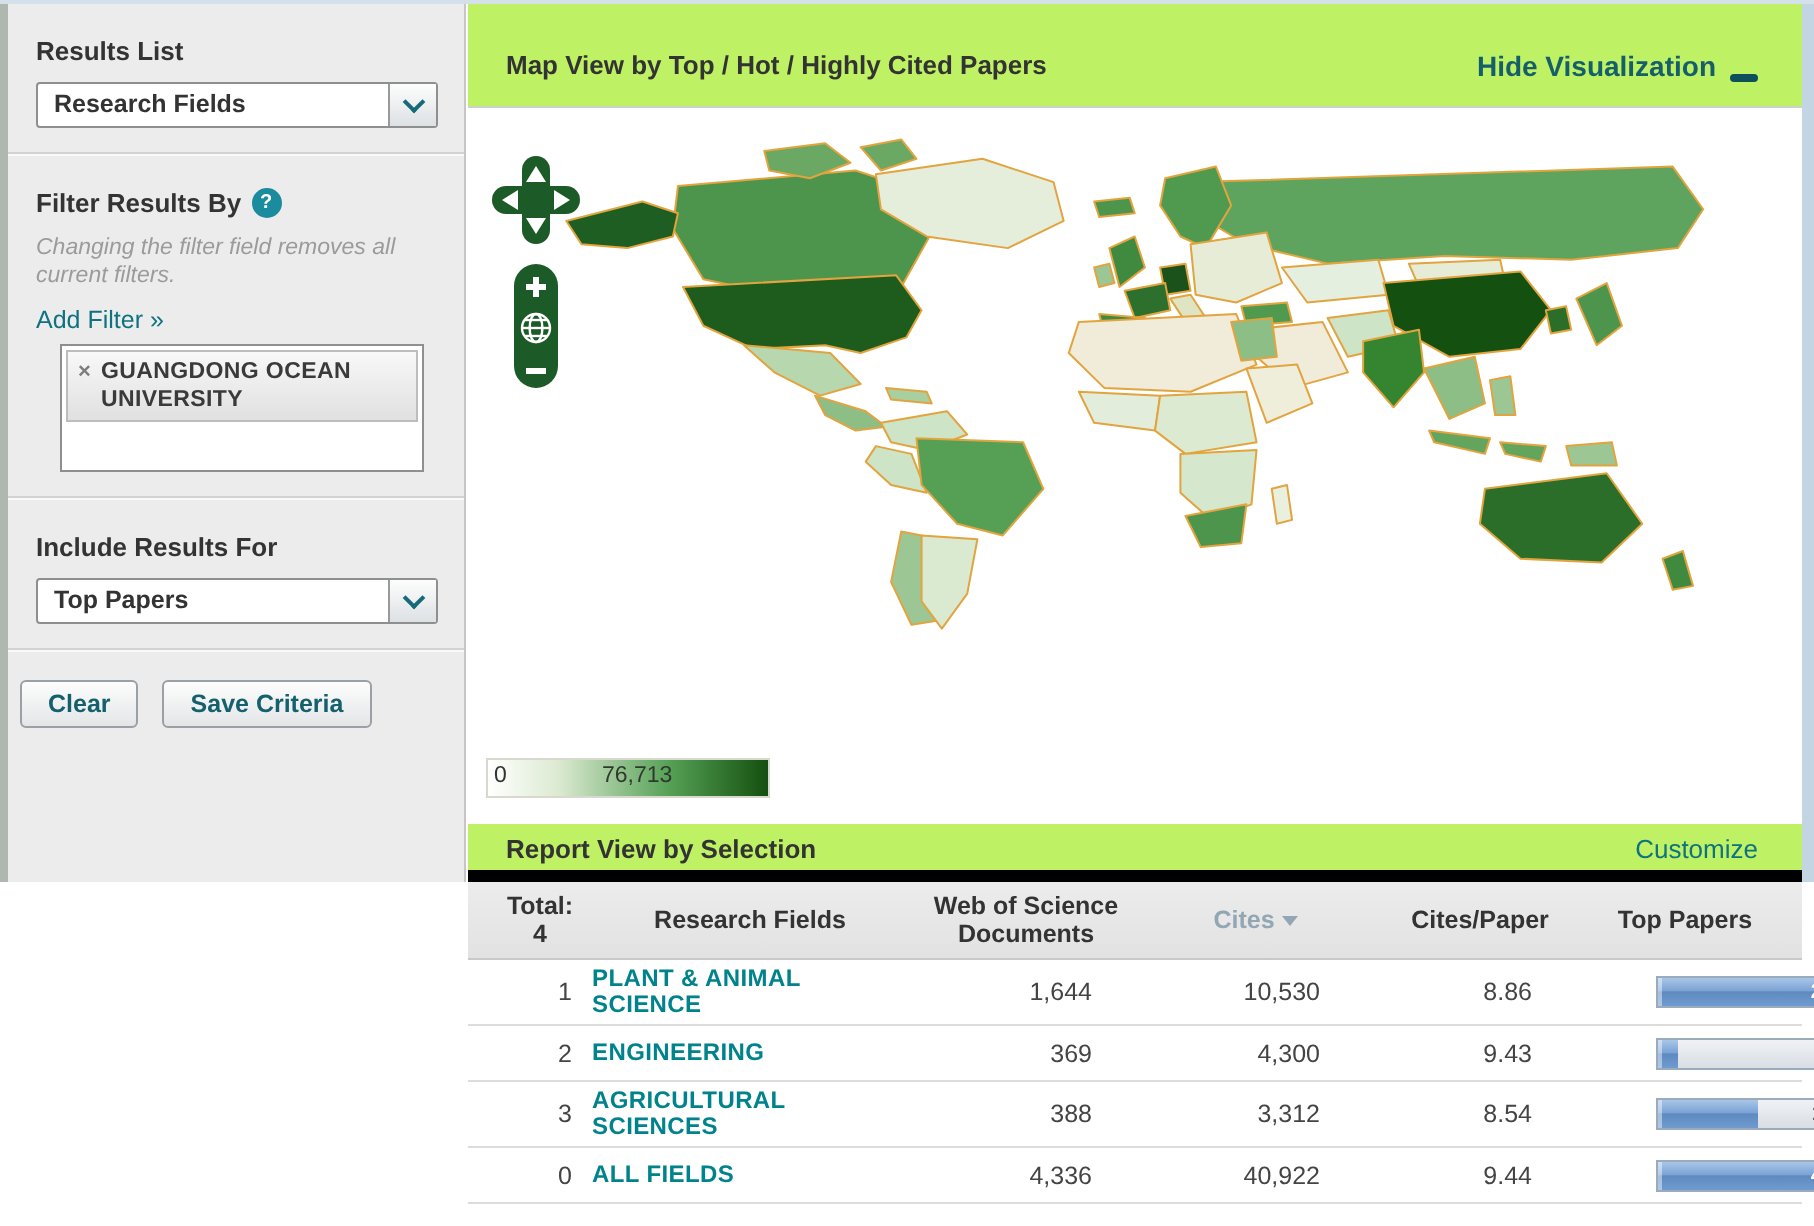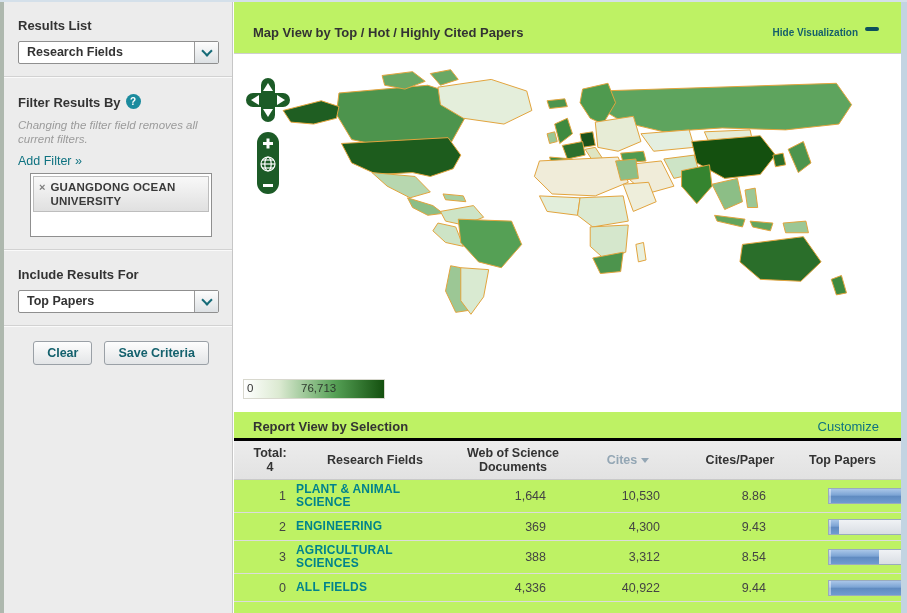--- a/index.html
+++ b/index.html
@@ -1,18 +1,18 @@
 <!DOCTYPE html>
 <html><head>
 <meta charset="utf-8">
 <style>
   * { margin:0; padding:0; box-sizing:border-box; }
   html,body { width:907px; height:613px; overflow:hidden; }
   body { font-family:"Liberation Sans", sans-serif; background:#fff; color:#333; }
-  .page { position:relative; width:907px; height:613px; border-top:2px solid #d4e0ea; }
+  .page { position:relative; width:907px; height:441px; border-top:2px solid #d4e0ea; }
 
   
   .sidebar { position:absolute; left:0; top:0; bottom:0; width:233px;
              background:#ececec; border-right:1px solid #c6c6c6; }
   .edge-strip { position:absolute; left:0; top:0; bottom:0; width:4px; background:#aeb8ae; }
   .side-sec { padding:0 14px 0 18px; }
   .side-divider { border-top:1px solid #d2d2d2; border-bottom:1px solid #fafafa; margin:12px 0 0 0; }
   .side-label { font-size:13px; font-weight:bold; color:#333; margin:16px 0 8px 0; }
   .selectbox { position:relative; height:23px; background:#fff; border:1px solid #8f8f8f;
                border-radius:2px; width:201px; cursor:pointer; }
@@ -28,48 +28,48 @@
                line-height:15px; vertical-align:2px; margin-left:5px; cursor:pointer; }
   .filter-note { font-size:11.5px; font-style:italic; color:#9b9b9b; line-height:14px;
                margin:2px 0 8px 0; width:180px; }
   .add-filter { font-size:12.5px; font-weight:normal; color:#0e7280; cursor:pointer; margin-bottom:5px; }
   .filter-listbox { margin-left:12px; width:182px; height:64px; background:#fff;
                border:1px solid #8f8f8f; padding:2px; }
   .filter-chip { display:flex; align-items:flex-start; gap:5px; padding:3px 5px;
                background:linear-gradient(#f8f8f8,#e0e0e0); border:1px solid #bdbdbd; cursor:pointer; }
   .chip-x { color:#7d7d7d; font-weight:bold; font-size:11px; line-height:14px; cursor:pointer; }
   .chip-text { font-size:11.5px; font-weight:600; color:#3a3a3a; line-height:14px; letter-spacing:.2px; }
-  .btn-row { display:flex; gap:12px; margin:14px 0 0 10px;justify-content:center; }
+  .btn-row { display:flex; gap:12px; margin:14px 0 0 10px; }
   .side-btn { padding:4px 13px; font-size:12.5px; font-weight:bold; color:#14616d;
                background:linear-gradient(#fdfdfd,#e3e5e7); border:1px solid #9aa0a6;
                border-radius:3px; cursor:pointer; font-family:"Liberation Sans",sans-serif; }
 
   
   .main { position:absolute; left:234px; top:0; bottom:0; right:6px; background:#bef264; }
   .right-strip { position:absolute; right:0; top:0; bottom:0; width:6px; background:#c3d4e2; }
 
   .map-header { height:52px; display:flex; align-items:center; justify-content:space-between;
                padding:10px 22px 0 19px; border-bottom:1px solid #cfcfcf; }
   .panel-title { font-size:13px; font-weight:bold; color:#333; }
-  .teal-link { font-size:10px; font-weight:bold; color:#155f6b; cursor:pointer;
-               display:flex; align-items:flex-start; gap:7px; }
+  .teal-link { font-size:14px; font-weight:bold; color:#155f6b; cursor:pointer;
+               display:flex; align-items:flex-end; gap:7px; }
   .minus-glyph { display:inline-block; width:14px; height:4px; background:#0d505c; border-radius:2px; }
 
   .map-area { position:relative; height:358px; background:#fff; overflow:hidden; }
   .world-svg { position:absolute; left:6px; top:6px; width:656px; height:330px; }
   .world-svg path { vector-effect:non-scaling-stroke; }
   .map-controls { position:absolute; left:10px; top:22px; cursor:pointer; }
   .legend { position:absolute; left:9px; bottom:13px; width:142px; height:20px;
             background:linear-gradient(to right,#ffffff,#dcead2 25%,#55a055 65%,#14500f);
             border:1px solid #d8d8ce; }
   .legend-min { position:absolute; left:3px; top:2px; font-size:11.5px; color:#333; }
   .legend-max { position:absolute; left:57px; top:2px; font-size:11.5px; color:#2e3a2e; }
 
   .report-header { height:29px; display:flex; align-items:center; justify-content:space-between;
-               padding:2px 22px 0 19px; border-bottom:3px solid #000000;gap:14px; }
+               padding:2px 22px 0 19px; border-bottom:6px solid #000000;gap:14px; }
   .customize-link { font-size:13px; color:#0e7280; cursor:pointer; }
 
   
   .rtable { width:100%; }
   .trow { display:grid; grid-template-columns:52px 158px 118px 112px 112px 1fr;
           align-items:center; padding-left:10px; padding-right:12px; }
   .thead { min-height:39px; background:linear-gradient(#ececec,#e2e2e2);
            border-bottom:1px solid #c9c9c9; font-weight:bold; font-size:12.5px; color:#333; }
   .thead .hc { text-align:center; line-height:14px; }
   .cites-head { color:#93a6b4; display:flex; align-items:center; justify-content:center; gap:4px; cursor:pointer; }

